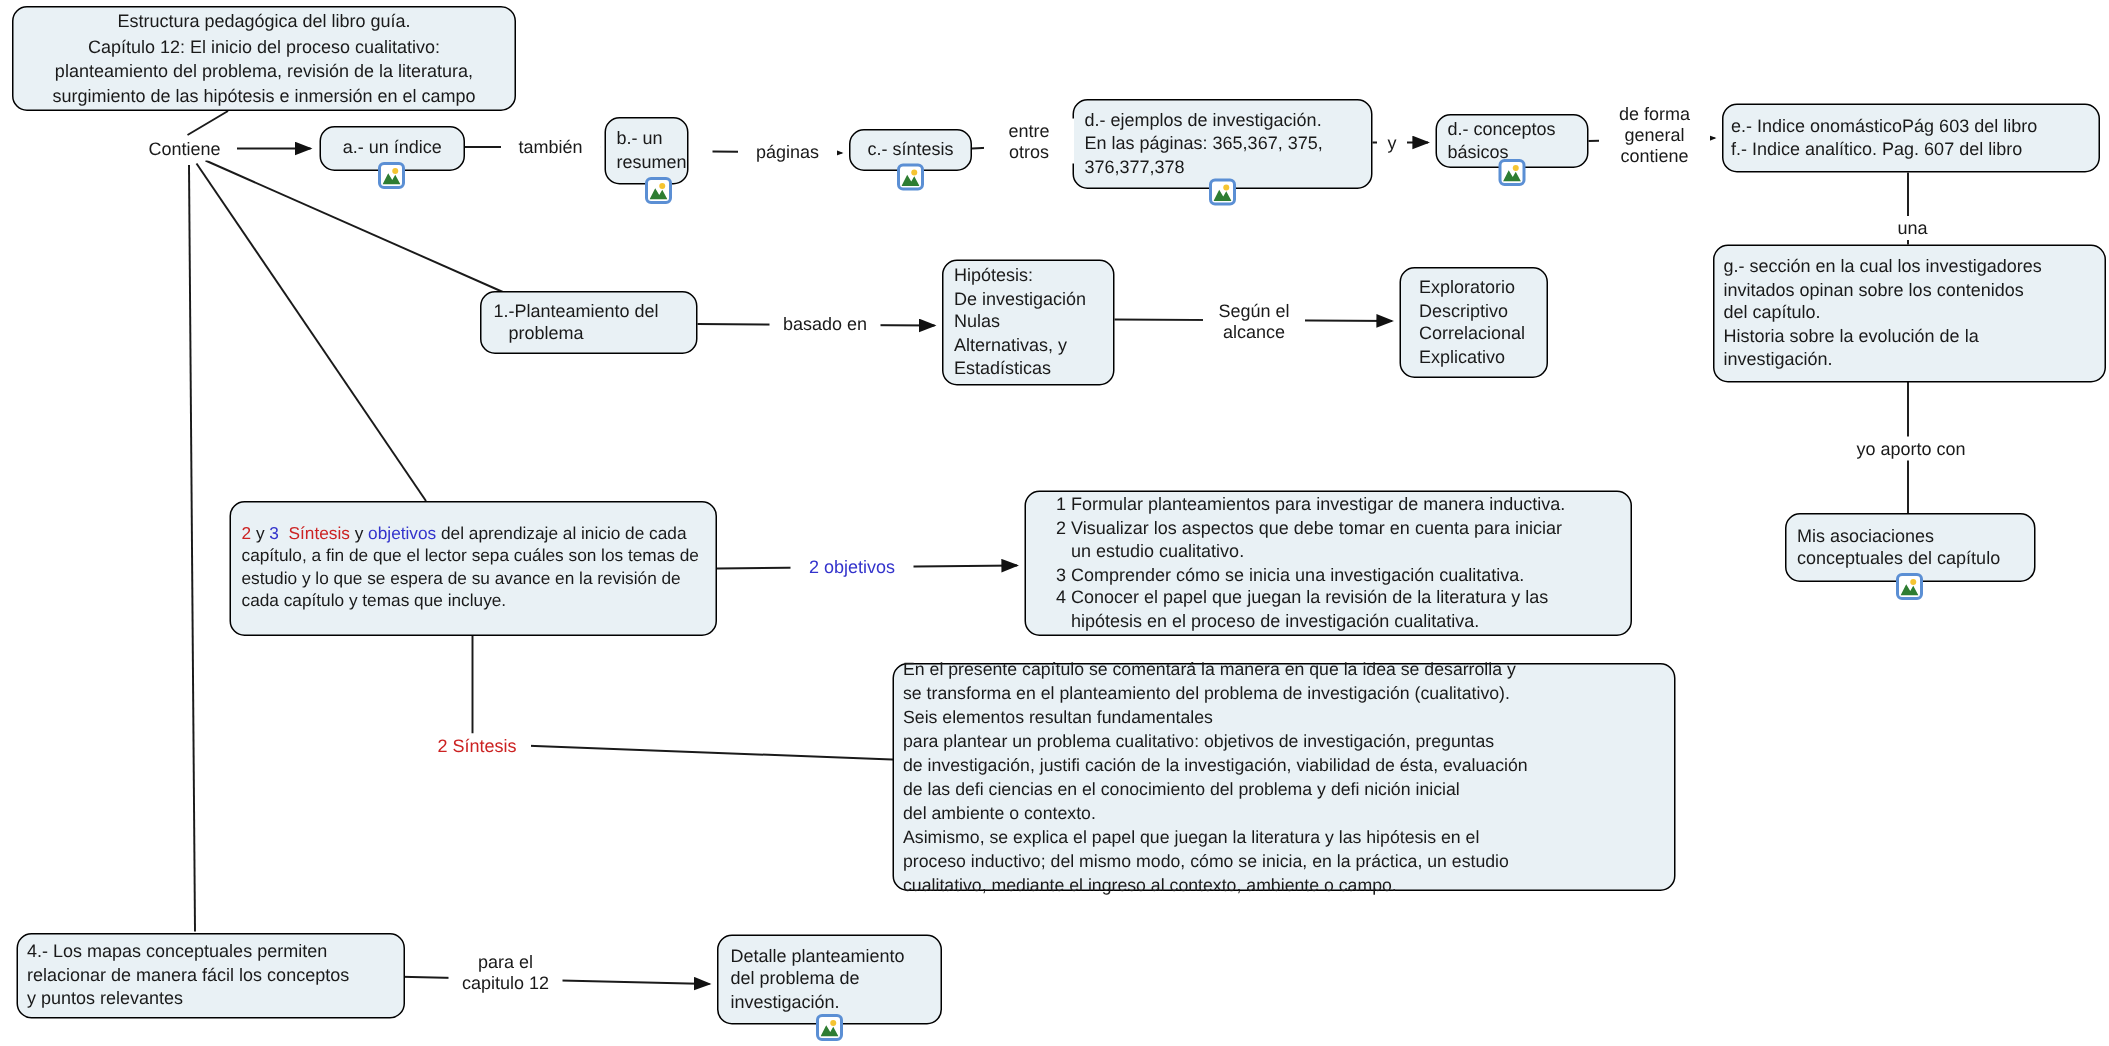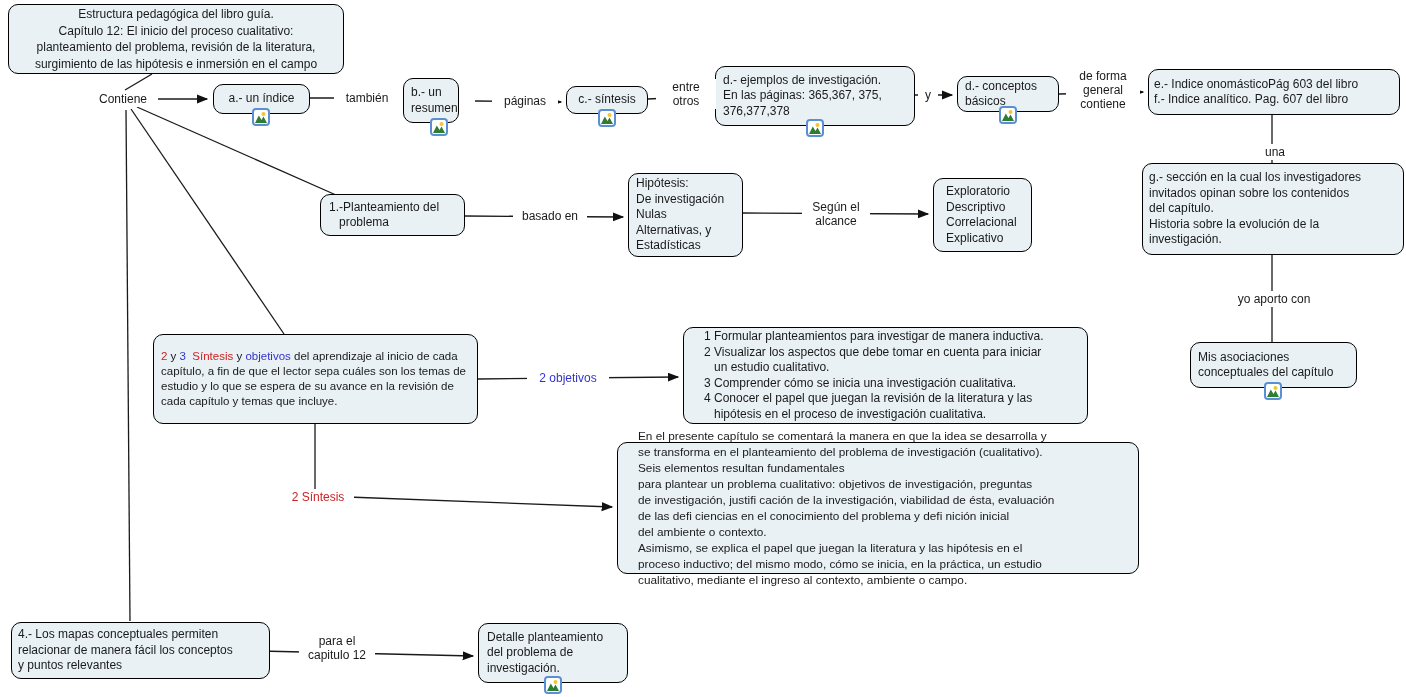--- a/index.html
+++ b/index.html
@@ -129,21 +129,21 @@
 
   <div class="cbox" style="left:683px;top:327px;width:405px;height:97px;padding-left:20px;">
       <span class="bt">1 Formular planteamientos para investigar de manera inductiva.
 2 Visualizar los aspectos que debe tomar en cuenta para iniciar
    un estudio cualitativo.
 3 Comprender cómo se inicia una investigación cualitativa.
 4 Conocer el papel que juegan la revisión de la literatura y las
    hipótesis en el proceso de investigación cualitativa.</span>
     </div>
 
-  <div class="cbox fs118" style="left:617px;top:442px;width:522px;height:132px;padding:4px 20px;">
+  <div class="cbox fs118" style="left:595px;top:442px;width:522px;height:152px;padding:4px 6px;">
       <span class="bt">En el presente capítulo se comentará la manera en que la idea se desarrolla y
 se transforma en el planteamiento del problema de investigación (cualitativo).
 Seis elementos resultan fundamentales
 para plantear un problema cualitativo: objetivos de investigación, preguntas
 de investigación, justifi cación de la investigación, viabilidad de ésta, evaluación
 de las defi ciencias en el conocimiento del problema y defi nición inicial
 del ambiente o contexto.
 Asimismo, se explica el papel que juegan la literatura y las hipótesis en el
 proceso inductivo; del mismo modo, cómo se inicia, en la práctica, un estudio
 cualitativo, mediante el ingreso al contexto, ambiente o campo.</span>

